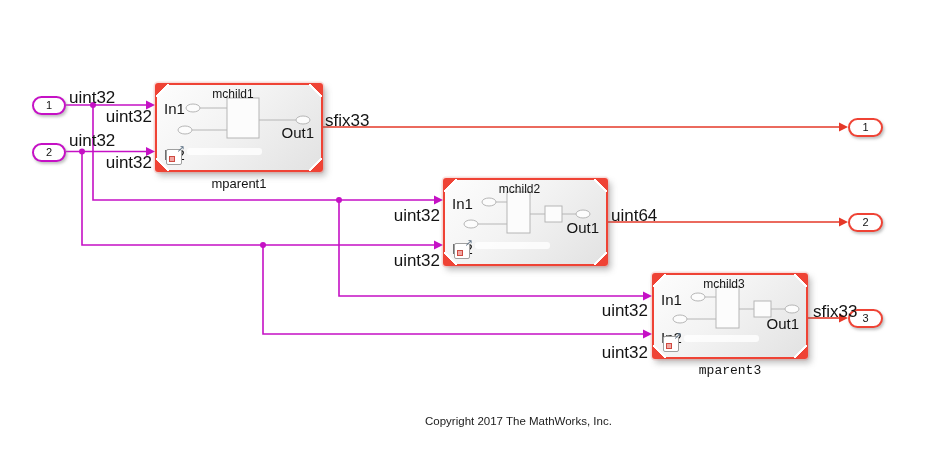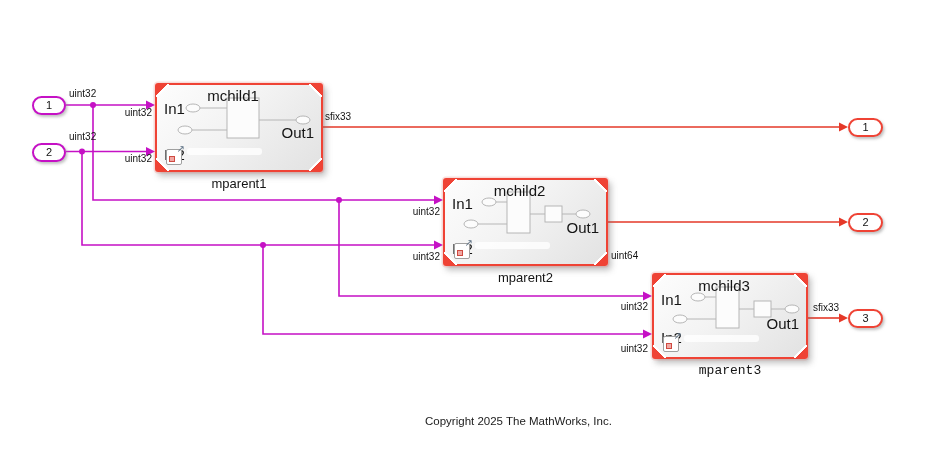--- a/index.html
+++ b/index.html
@@ -14,42 +14,42 @@
     border-radius:3px;
     background:linear-gradient(135deg,#fdfdfd 0%,#f3f3f3 45%,#e2e2e2 100%);
     box-shadow:0 0 0 1.5px rgba(240,70,55,0.16), 3px 4px 6px rgba(110,110,110,0.45);
   }
   .corner { position:absolute; width:13px; height:13px; z-index:3; }
   .corner.tl { top:-1px; left:-1px;  background:linear-gradient(135deg, var(--red-border) 45%, #fff 45%, #fff 55%, transparent 55%); }
   .corner.tr { top:-1px; right:-1px; background:linear-gradient(225deg, var(--red-border) 45%, #fff 45%, #fff 55%, transparent 55%); }
   .corner.bl { bottom:-1px; left:-1px;  background:linear-gradient(45deg,  var(--red-border) 45%, #fff 45%, #fff 55%, transparent 55%); }
   .corner.br { bottom:-1px; right:-1px; background:linear-gradient(315deg, var(--red-border) 45%, #fff 45%, #fff 55%, transparent 55%); }
 
-  .block-title { position:absolute; top:2px; left:0; right:12px; text-align:center; font-size:15px; color:#141414; }
+  .block-title { position:absolute; top:2px; left:0; right:12px; text-align:center; font-size:12px; color:#141414; }
   .port-label  { position:absolute; font-size:15px; color:#141414; white-space:nowrap; }
   .block-name  { position:absolute; text-align:center; font-size:13px; color:#141414; z-index:2; }
 
   .preview { position:absolute; left:0; top:1px; stroke:#b6b6b6; fill:#fcfcfc; stroke-width:1; }
 
   .badge { position:absolute; left:9px; bottom:5px; width:14px; height:14px;
            border:1px solid #9f9f9f; border-radius:2px; background:#fff; }
   .badge .arrow { position:absolute; top:-7px; right:-4px; font-size:10px; color:#5a6e82; }
   .badge .sq { position:absolute; left:2px; bottom:2px; width:6px; height:6px;
                background:#f0a8a4; border:1px solid #cf4a41; box-sizing:border-box; }
 
   .gloss { position:absolute; height:7px; background:rgba(255,255,255,0.78); border-radius:3px; }
 
   .port { position:absolute; box-sizing:border-box; z-index:2; background:#fff; border-radius:10px;
           display:flex; align-items:center; justify-content:center;
           font-size:11px; color:#141414;
           box-shadow:1.5px 2px 3px rgba(140,140,140,0.55); }
   .port.in  { border:2px solid var(--magenta); }
   .port.out { border:2px solid var(--red-border); }
 
-  .type-label { position:absolute; font-size:10px; color:#141414; white-space:nowrap; z-index:2; }
+  .type-label { position:absolute; font-size:17px; color:#141414; white-space:nowrap; z-index:2; }
 
   #copyright { position:absolute; left:425px; top:415px; font-size:11.5px; color:#1b1b1b; }
 </style>
 </head>
 <body>
 
 <div id="canvas">
   <svg id="wire-layer" width="932" height="457">
       <polyline points="66,105 146,105" fill="none" stroke="#c511c5" stroke-width="1.6"></polyline>
       <polygon points="146,100.5 146,109.5 155,105" fill="#c511c5"></polygon>
@@ -67,21 +67,21 @@
       <polygon points="839,122.5 839,131.5 848,127" fill="#e53828"></polygon>
       <polyline points="608,222 839,222" fill="none" stroke="#e53828" stroke-width="1.6"></polyline>
       <polygon points="839,217.5 839,226.5 848,222" fill="#e53828"></polygon>
       <polyline points="808,318 839,318" fill="none" stroke="#e53828" stroke-width="1.6"></polyline>
       <polygon points="839,313.5 839,322.5 848,318" fill="#e53828"></polygon>
       <circle cx="93" cy="105" r="3" fill="#c511c5"></circle>
       <circle cx="82" cy="151.5" r="3" fill="#c511c5"></circle>
       <circle cx="339" cy="200" r="3" fill="#c511c5"></circle>
       <circle cx="263" cy="245" r="3" fill="#c511c5"></circle>
     </svg>
-  <div id="copyright">Copyright 2025 The MathWorks, Inc.</div>
+  <div id="copyright">Copyright 2017 The MathWorks, Inc.</div>
 <div class="block" style="left: 155px; top: 83px; width: 168px; height: 89px;">
       <div class="corner tl"></div>
       <div class="corner tr"></div>
       <div class="corner bl"></div>
       <div class="corner br"></div>
       <svg class="preview" width="160" height="58">
         <ellipse cx="36" cy="22" rx="7" ry="4"></ellipse>
         <line x1="43" y1="22" x2="70" y2="22"></line>
         <ellipse cx="28" cy="44" rx="7" ry="4"></ellipse>
         <line x1="35" y1="44" x2="70" y2="44"></line>
@@ -119,21 +119,20 @@
       <div class="block-title">mchild2</div>
       <div class="port-label" style="left:7px;top:15px">In1</div>
       <div class="port-label" style="left:7px;top:60px">In2</div>
       <div class="port-label" style="right:7px;top:39px">Out1</div>
       <div class="badge">
         <span class="arrow">↗</span>
         <span class="sq"></span>
       </div>
       <div class="gloss" style="left:30px;bottom:15px;width:75px"></div>
     </div>
-    <div class="block-name" style="left: 443px; top: 270px; width: 165px;">mparent2</div>
     <div class="block" style="left: 652px; top: 273px; width: 156px; height: 86px;">
       <div class="corner tl"></div>
       <div class="corner tr"></div>
       <div class="corner bl"></div>
       <div class="corner br"></div>
       <svg class="preview" width="160" height="58">
         <ellipse cx="44" cy="21" rx="7" ry="4"></ellipse>
         <line x1="51" y1="21" x2="62" y2="21"></line>
         <ellipse cx="26" cy="43" rx="7" ry="4"></ellipse>
         <line x1="33" y1="43" x2="62" y2="43"></line>
@@ -171,15 +170,15 @@
     </div>
     <span class="type-label" style="top: 88px; left: 69px;">uint32</span>
     <span class="type-label" style="top: 107px; right: 780px;">uint32</span>
     <span class="type-label" style="top: 131px; left: 69px;">uint32</span>
     <span class="type-label" style="top: 153px; right: 780px;">uint32</span>
     <span class="type-label" style="top: 206px; right: 492px;">uint32</span>
     <span class="type-label" style="top: 251px; right: 492px;">uint32</span>
     <span class="type-label" style="top: 301px; right: 284px;">uint32</span>
     <span class="type-label" style="top: 343px; right: 284px;">uint32</span>
     <span class="type-label" style="top: 111px; left: 325px;">sfix33</span>
-    <span class="type-label" style="top: 206px; left: 611px; margin-top: 44px;">uint64</span>
+    <span class="type-label" style="top: 206px; left: 611px;">uint64</span>
     <span class="type-label" style="top: 302px; left: 813px;">sfix33</span>
   </div>
 
 </body></html>

